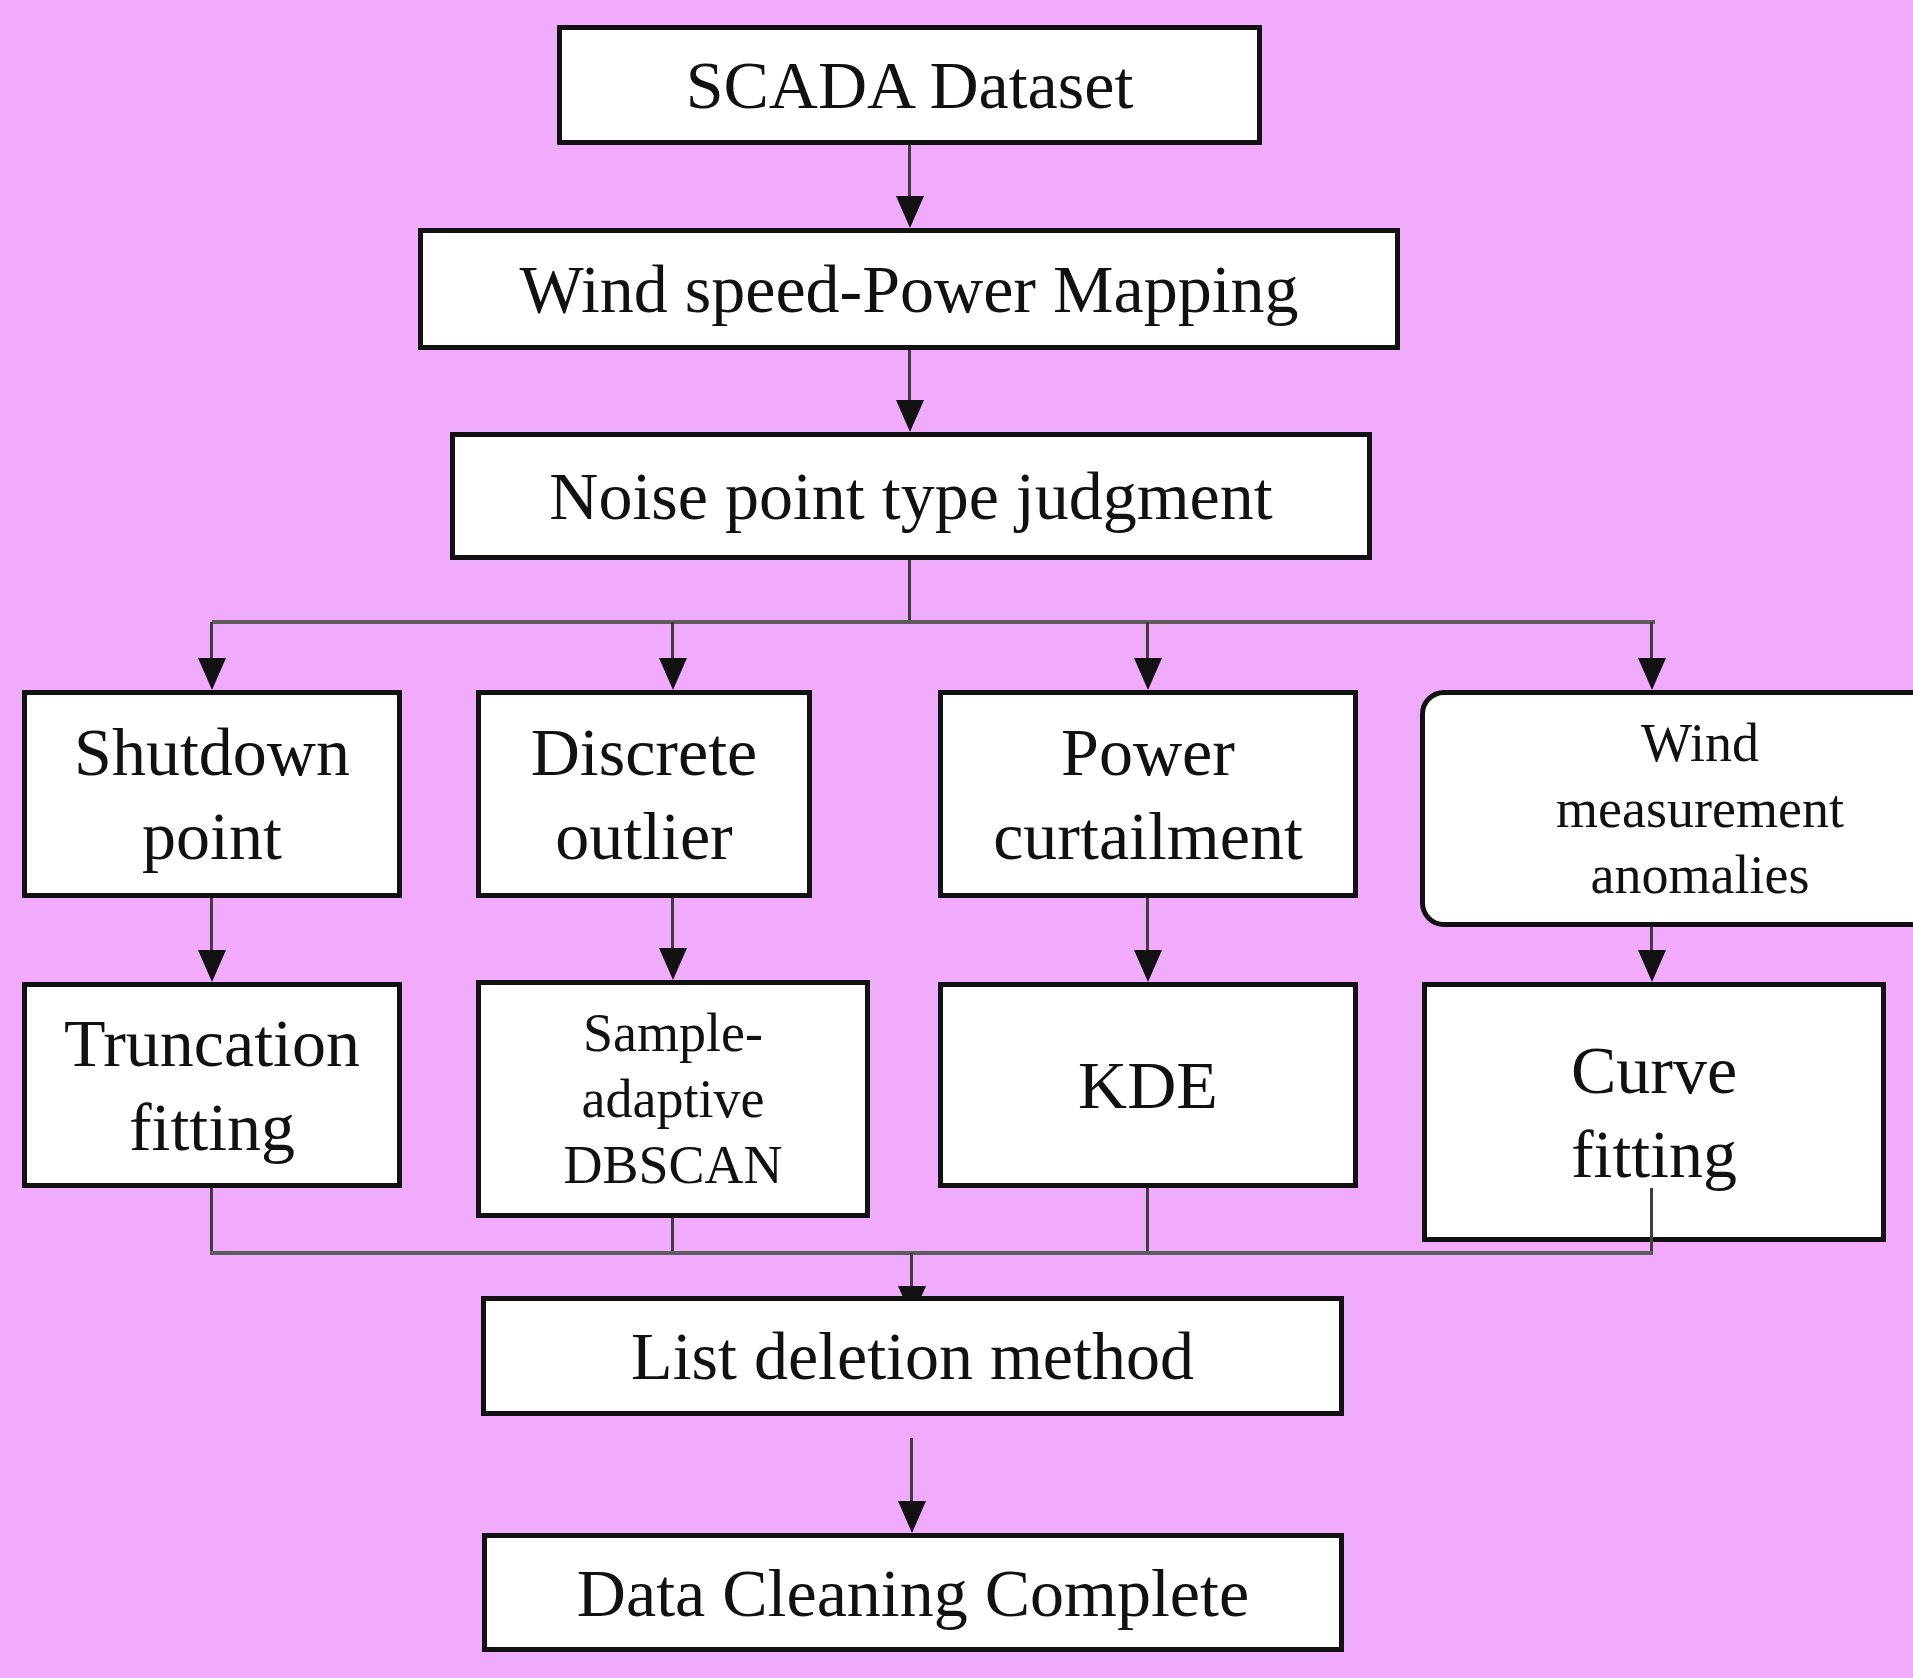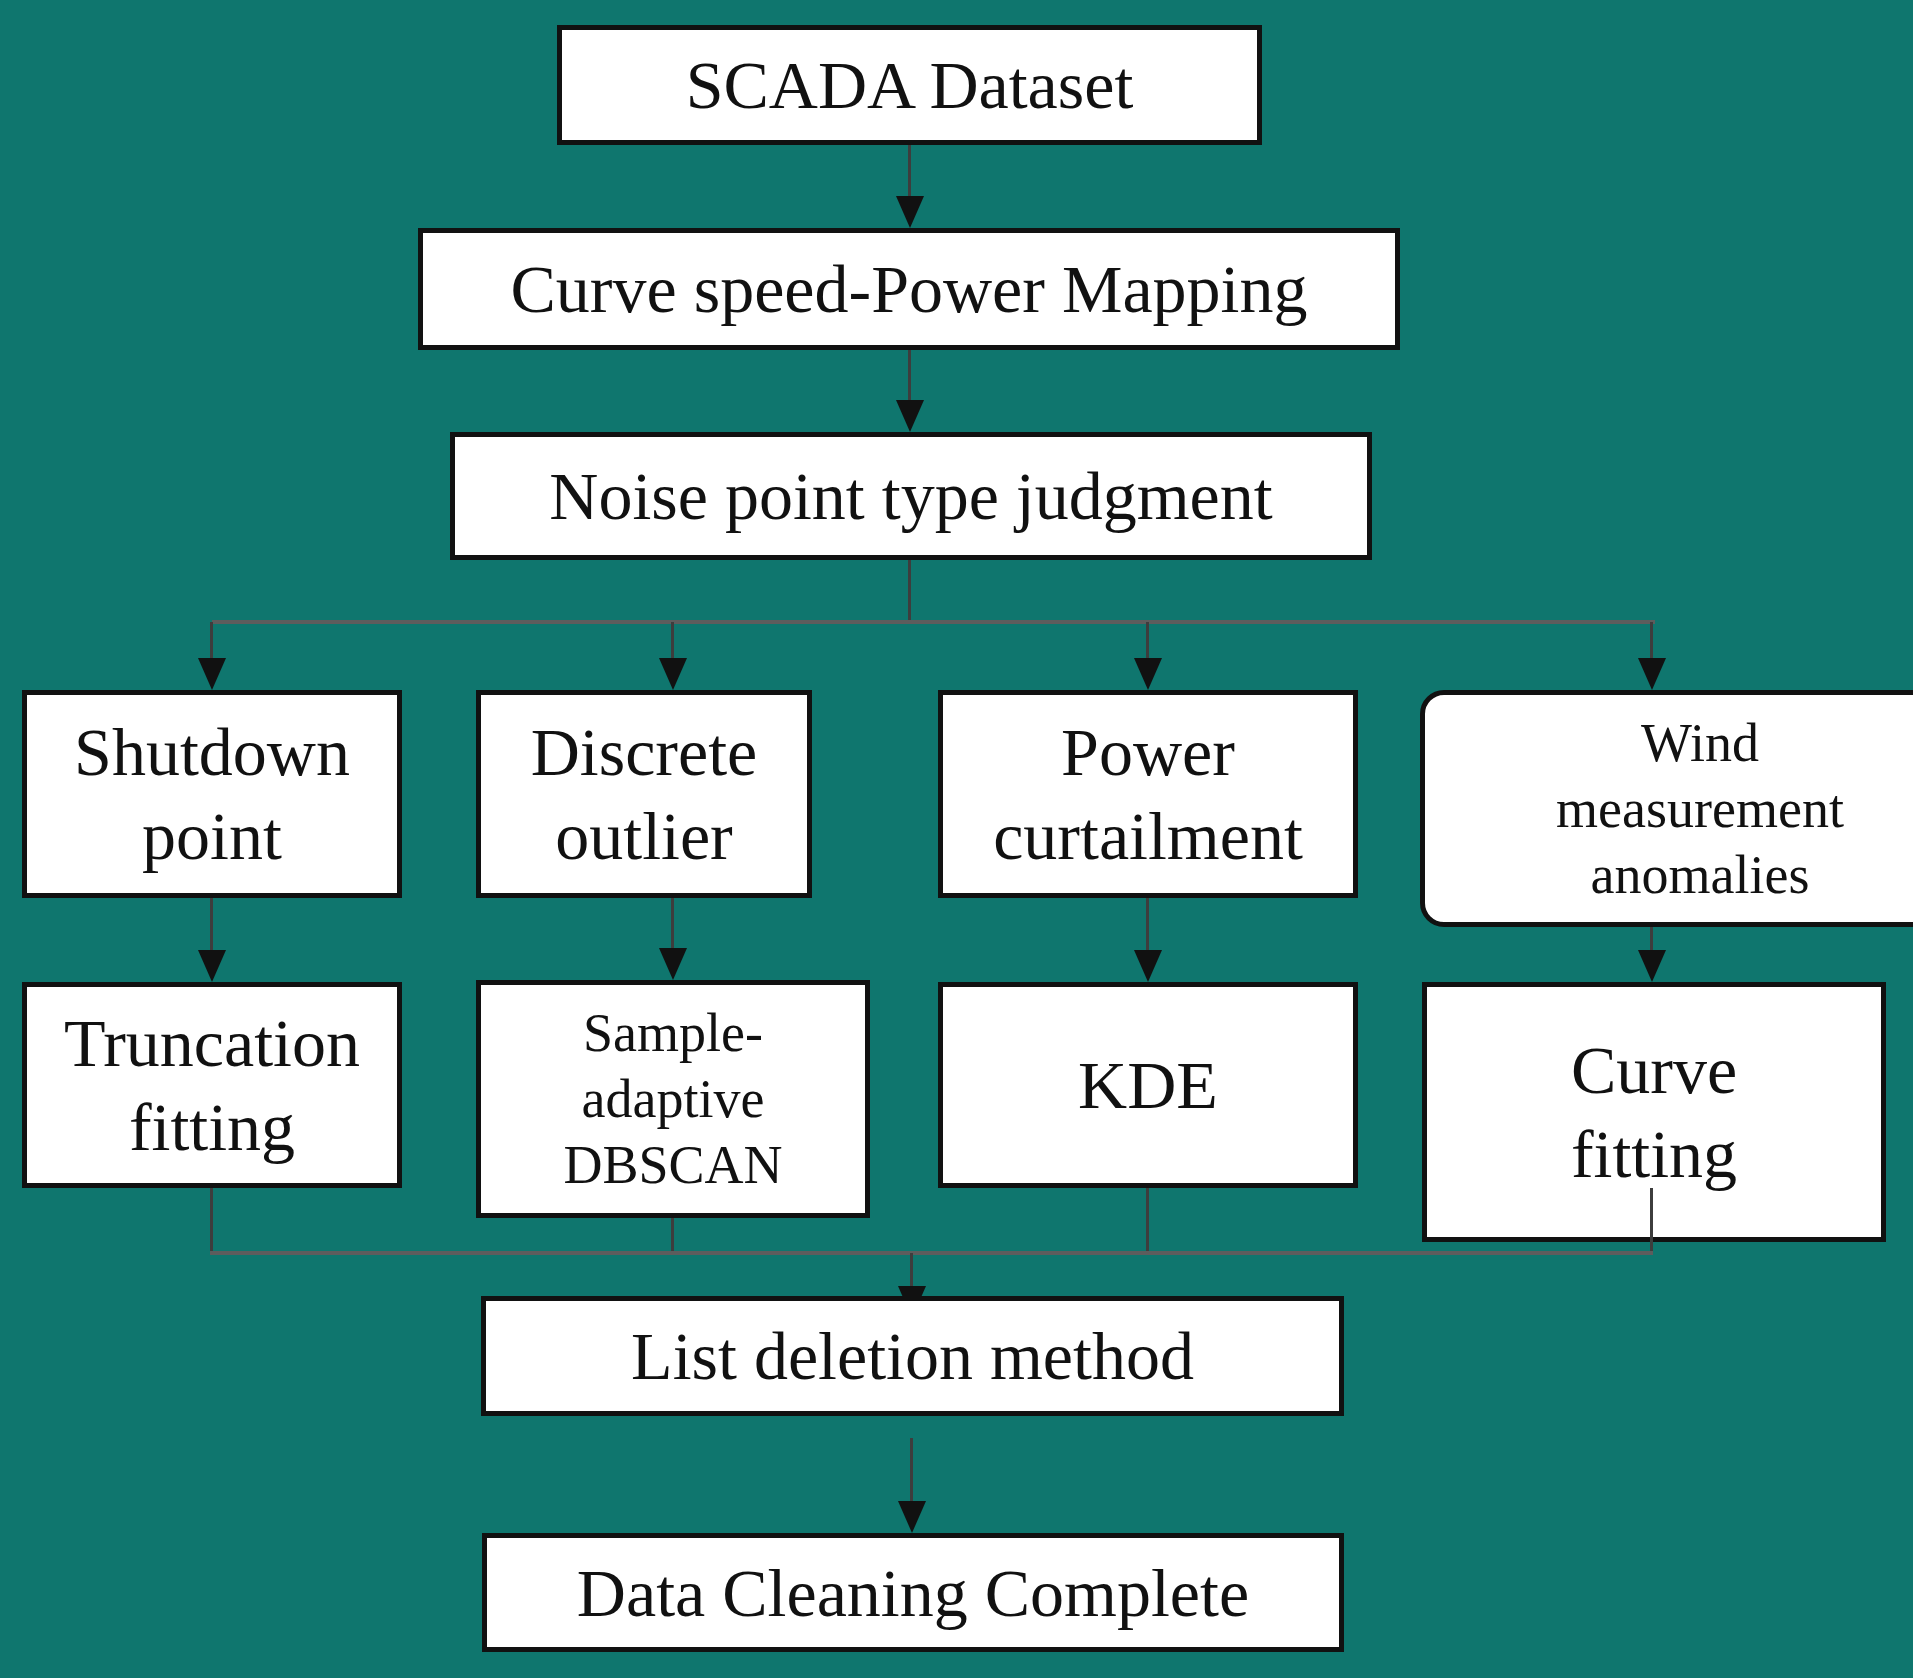--- a/index.html
+++ b/index.html
@@ -4,21 +4,21 @@
 <style>
   html, body {
     margin: 0;
     padding: 0;
     background: #ffffff;
   }
   .canvas {
     position: relative;
     width: 1913px;
     height: 1678px;
-    background: #0f766e;
+    background: #f0abfc;
     font-family: "Liberation Serif", "DejaVu Serif", serif;
     overflow: hidden;
   }
   .node {
     position: absolute;
     box-sizing: border-box;
     border: 5px solid #111111;
     background: #ffffff;
     color: #111111;
     display: flex;
@@ -55,21 +55,21 @@
 </head>
 <body>
 
 <div class="canvas">
 
   <div class="node" style="left:557px; top:25px; width:705px; height:120px;">SCADA Dataset</div>
 
   <div class="vline" style="left:908px; top:145px; height:53px;"></div>
   <div class="arrowhead" style="left:896px; top:196px;"></div>
 
-  <div class="node" style="left:418px; top:228px; width:982px; height:122px;">Curve speed-Power Mapping</div>
+  <div class="node" style="left:418px; top:228px; width:982px; height:122px;">Wind speed-Power Mapping</div>
 
   <div class="vline" style="left:908px; top:350px; height:52px;"></div>
   <div class="arrowhead" style="left:896px; top:400px;"></div>
 
   <div class="node" style="left:450px; top:432px; width:922px; height:128px;">Noise point type judgment</div>
 
   <div class="vline" style="left:908px; top:560px; height:64px;"></div>
   <div class="hline" style="left:212px; top:620px; width:1443px;"></div>
   <div class="vline" style="left:210px; top:622px; height:38px;"></div>
   <div class="arrowhead" style="left:198px; top:658px;"></div>

